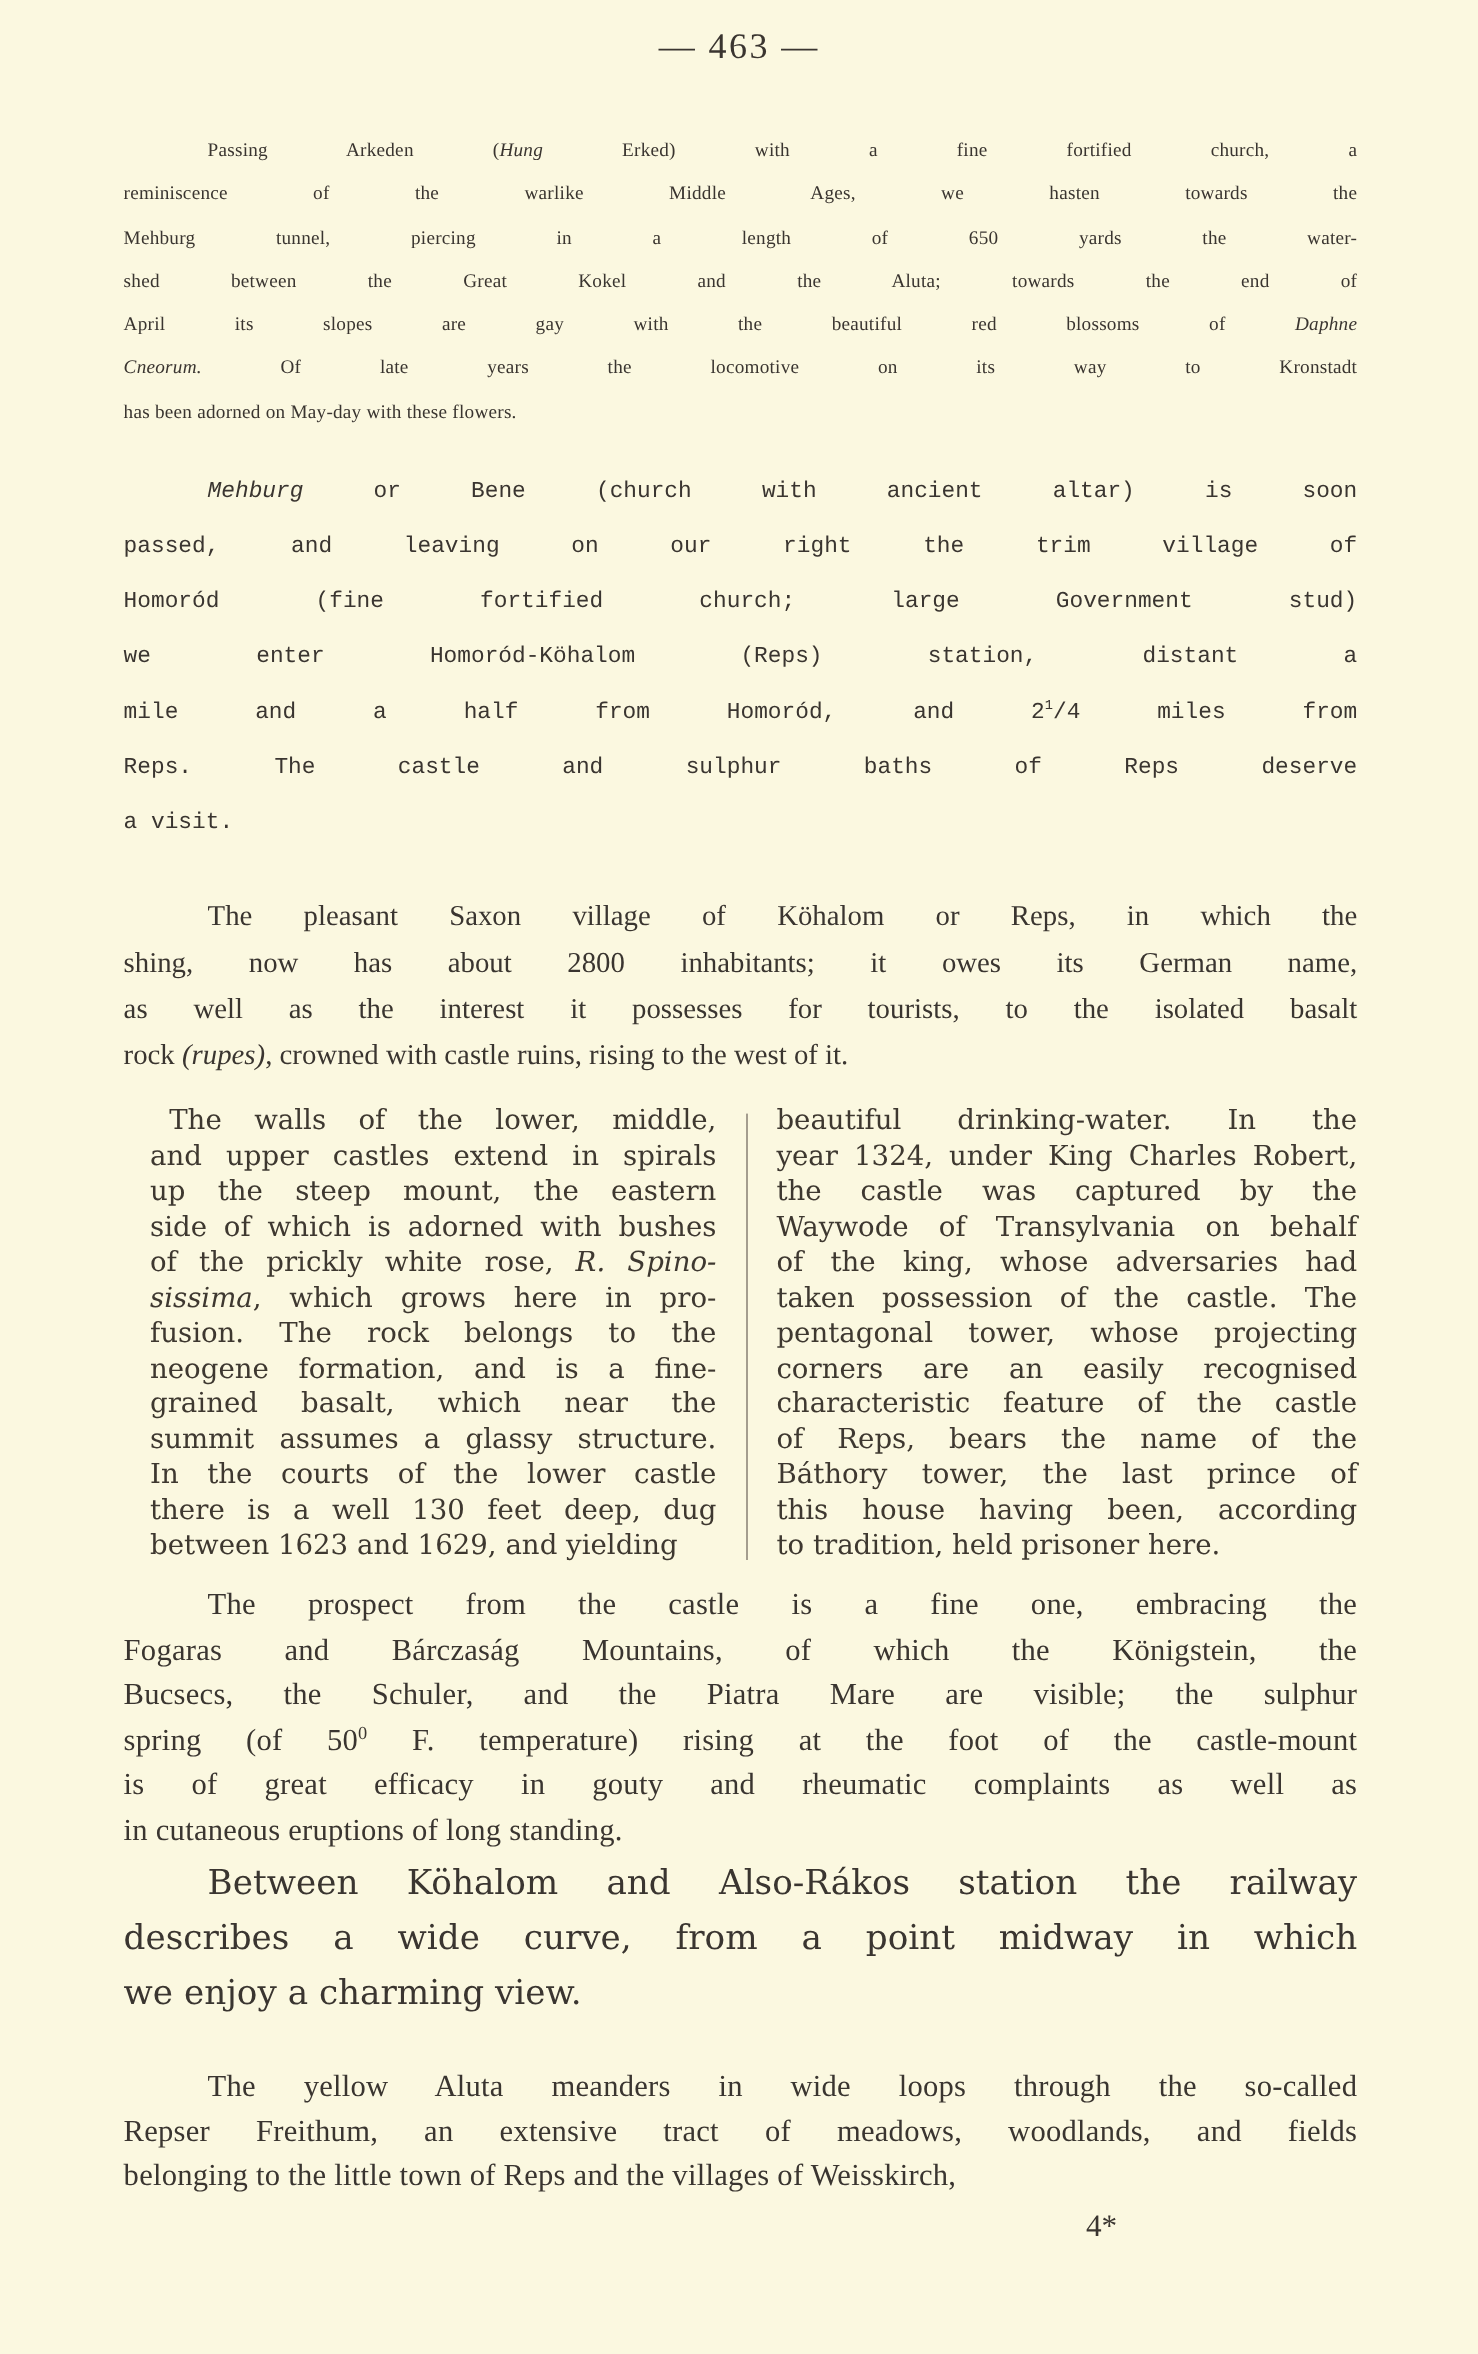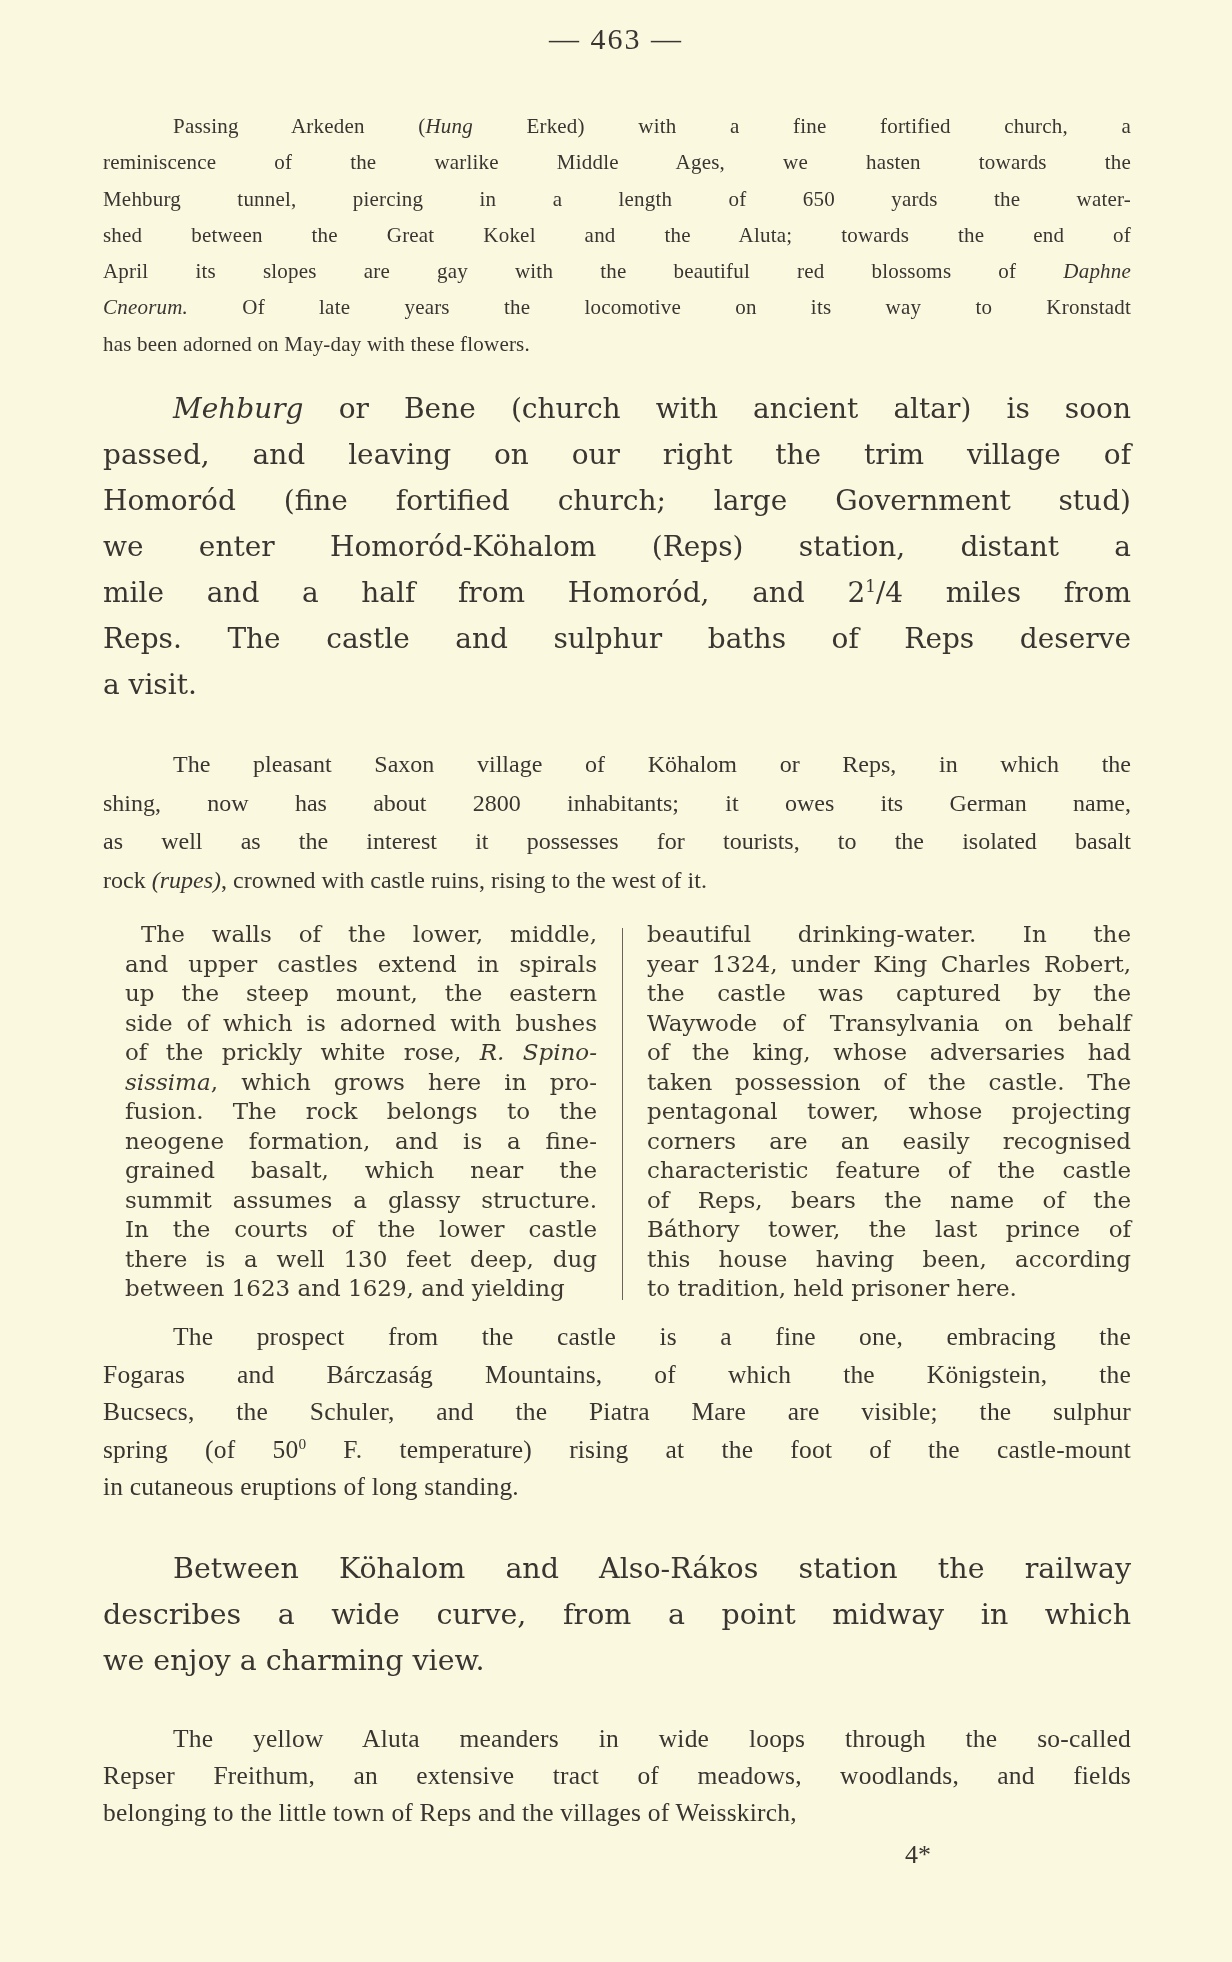--- a/index.html
+++ b/index.html
@@ -15,23 +15,23 @@
   .pagenum {
     position: absolute; top: 22px; left: 0; width: 1232px; text-align: center;
     font-size: 30px; letter-spacing: 2px; color: #3a3530;
     font-family: "Liberation Serif", serif;
   }
   .block { position: absolute; left: 103px; width: 1028px; }
   .line { display: block; white-space: nowrap; text-align: justify; text-align-last: justify; }
   .line.last { text-align-last: left; }
   .condensed { font-family: "Liberation Serif", serif; font-size: 25px; line-height: 36.3px; letter-spacing: 0.2px; transform-origin: left top; }
   .p1 { top: 108px; }
-  .p1 .line { font-size: 21px; }
+  .p1 .line { font-size: 16px; }
   .p2 { top: 386px; font-family: "DejaVu Serif", serif; font-size: 30px; line-height: 46px; }
-  .p2 .line { font-size: 28px; }
+  .p2 .line { font-size: 19px; font-family: Liberation Mono, monospace; }
   .p3 { top: 745px; font-family: Liberation Serif, serif; }
   .p3 .line { font-size: 24px; line-height: 38.5px; }
   .indent { padding-left: 70px; }
   .cols { position: absolute; top: 920px; left: 125px; width: 1006px; height: 380px; }
   .col { position: absolute; top: 0; font-family: "DejaVu Serif", serif; font-size: 18px; line-height: 29.5px; color: #3e3830; }
   .col .line { font-size: 23px; }
   .col-left { left: 0; width: 472px; }
   .col-right { left: 522px; width: 484px; }
   .col-left .indent { padding-left: 16px; }
   .col-rule { position: absolute; left: 497px; top: 8px; width: 1px; height: 372px; background: #6a6258; }
@@ -110,20 +110,21 @@
         <span class="line">this house having been, according</span>
         <span class="line last">to tradition, held prisoner here.</span>
       </div>
   </div>
 
   <div class="block p4 condensed">
       <span class="line indent">The prospect from the castle is a fine one, embracing the</span>
       <span class="line">Fogaras and Bárczaság Mountains, of which the Königstein, the</span>
       <span class="line">Bucsecs, the Schuler, and the Piatra Mare are visible; the sulphur</span>
       <span class="line">spring (of 50<sup>0</sup> F. temperature) rising at the foot of the castle-mount</span>
+      <span class="line">is of great efficacy in gouty and rheumatic complaints as well as</span>
       <span class="line last">in cutaneous eruptions of long standing.</span>
     </div>
 
   <div class="block p5">
       <span class="line indent">Between Köhalom and Also-Rákos station the railway</span>
       <span class="line">describes a wide curve, from a point midway in which</span>
       <span class="line last">we enjoy a charming view.</span>
     </div>
 
   <div class="block p6 condensed">

